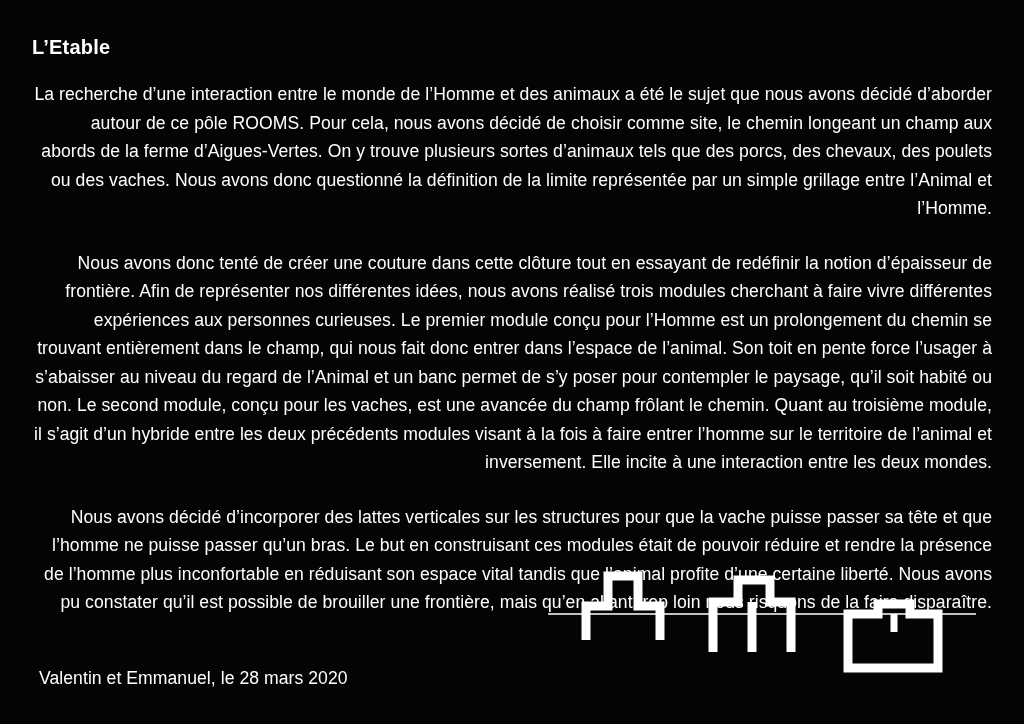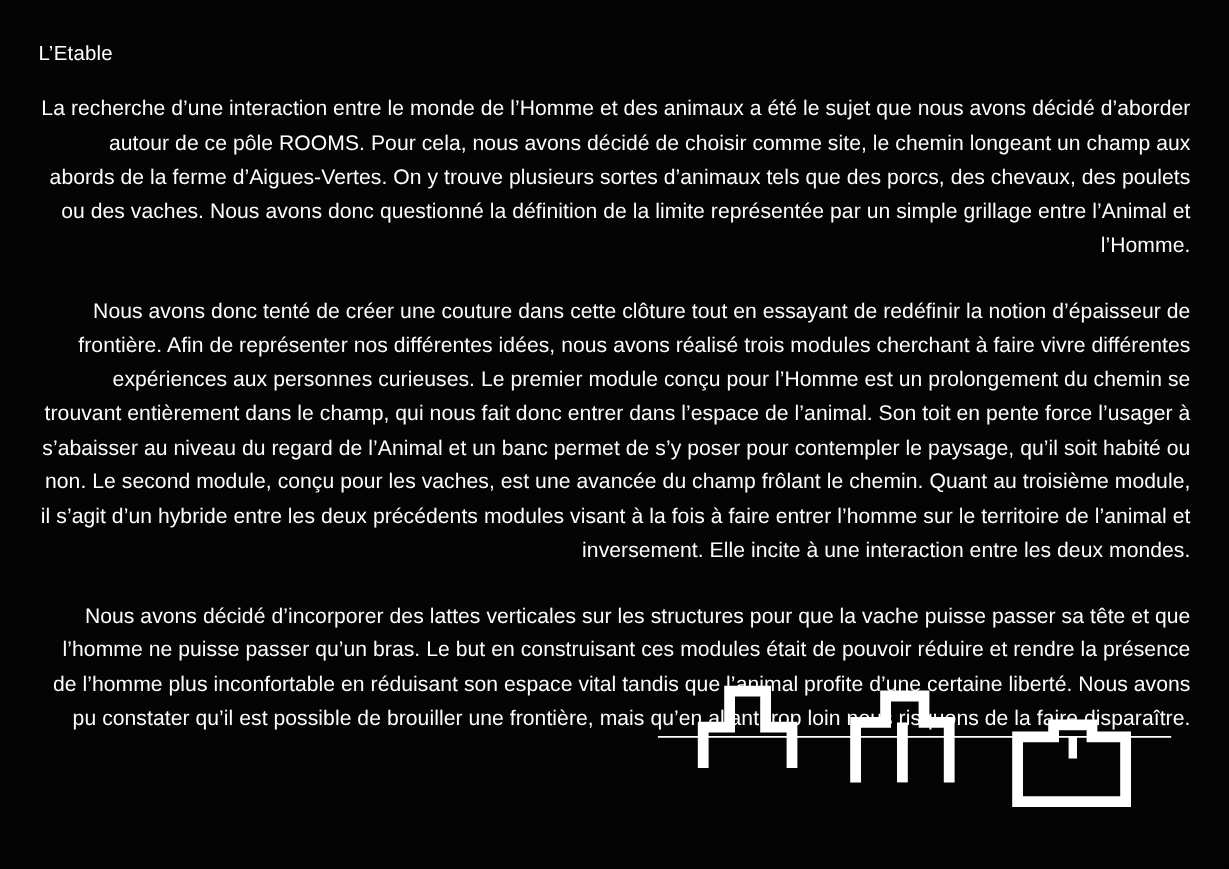--- a/index.html
+++ b/index.html
@@ -20,22 +20,22 @@
     height: 724px;
     background: #040404;
   }
   .content {
     position: absolute;
     left: 32px;
     top: 34px;
     width: 960px;
   }
   .doc-title {
-    font-size: 17px;
-    font-weight: normal;
+    font-size: 20px;
+    font-weight: bold;
     letter-spacing: 0.2px;
     margin: 0 0 20px 0;
     line-height: 1.3;
   }
   .para {
     font-size: 17.6px;
     line-height: 28.5px;
     margin: 0 0 26px 0;
     text-align: right;
     letter-spacing: 0.05px;
@@ -82,14 +82,15 @@
       <path d="M 38 74 L 38 40 L 60 40 L 60 10 L 90 10 L 90 40 L 112 40 L 112 74" fill="none" stroke="#ffffff" stroke-width="9" stroke-linejoin="miter"></path>
 
       <path d="M 165 86 L 165 36 L 190 36 L 190 14 L 222 14 L 222 36 L 243 36 L 243 86" fill="none" stroke="#ffffff" stroke-width="9" stroke-linejoin="miter"></path>
       <line x1="204" y1="36" x2="204" y2="86" stroke="#ffffff" stroke-width="9"></line>
 
       <path d="M 300 102 L 300 48 L 330 48 L 330 38 L 362 38 L 362 48 L 390 48 L 390 102 Z" fill="none" stroke="#ffffff" stroke-width="9" stroke-linejoin="miter"></path>
       <line x1="346" y1="48" x2="346" y2="66" stroke="#ffffff" stroke-width="7"></line>
     </svg>
   </div>
 
+  <div class="signature">Valentin et Emmanuel, le 28 mars 2020</div>
 
 </div>
 
 </body></html>

